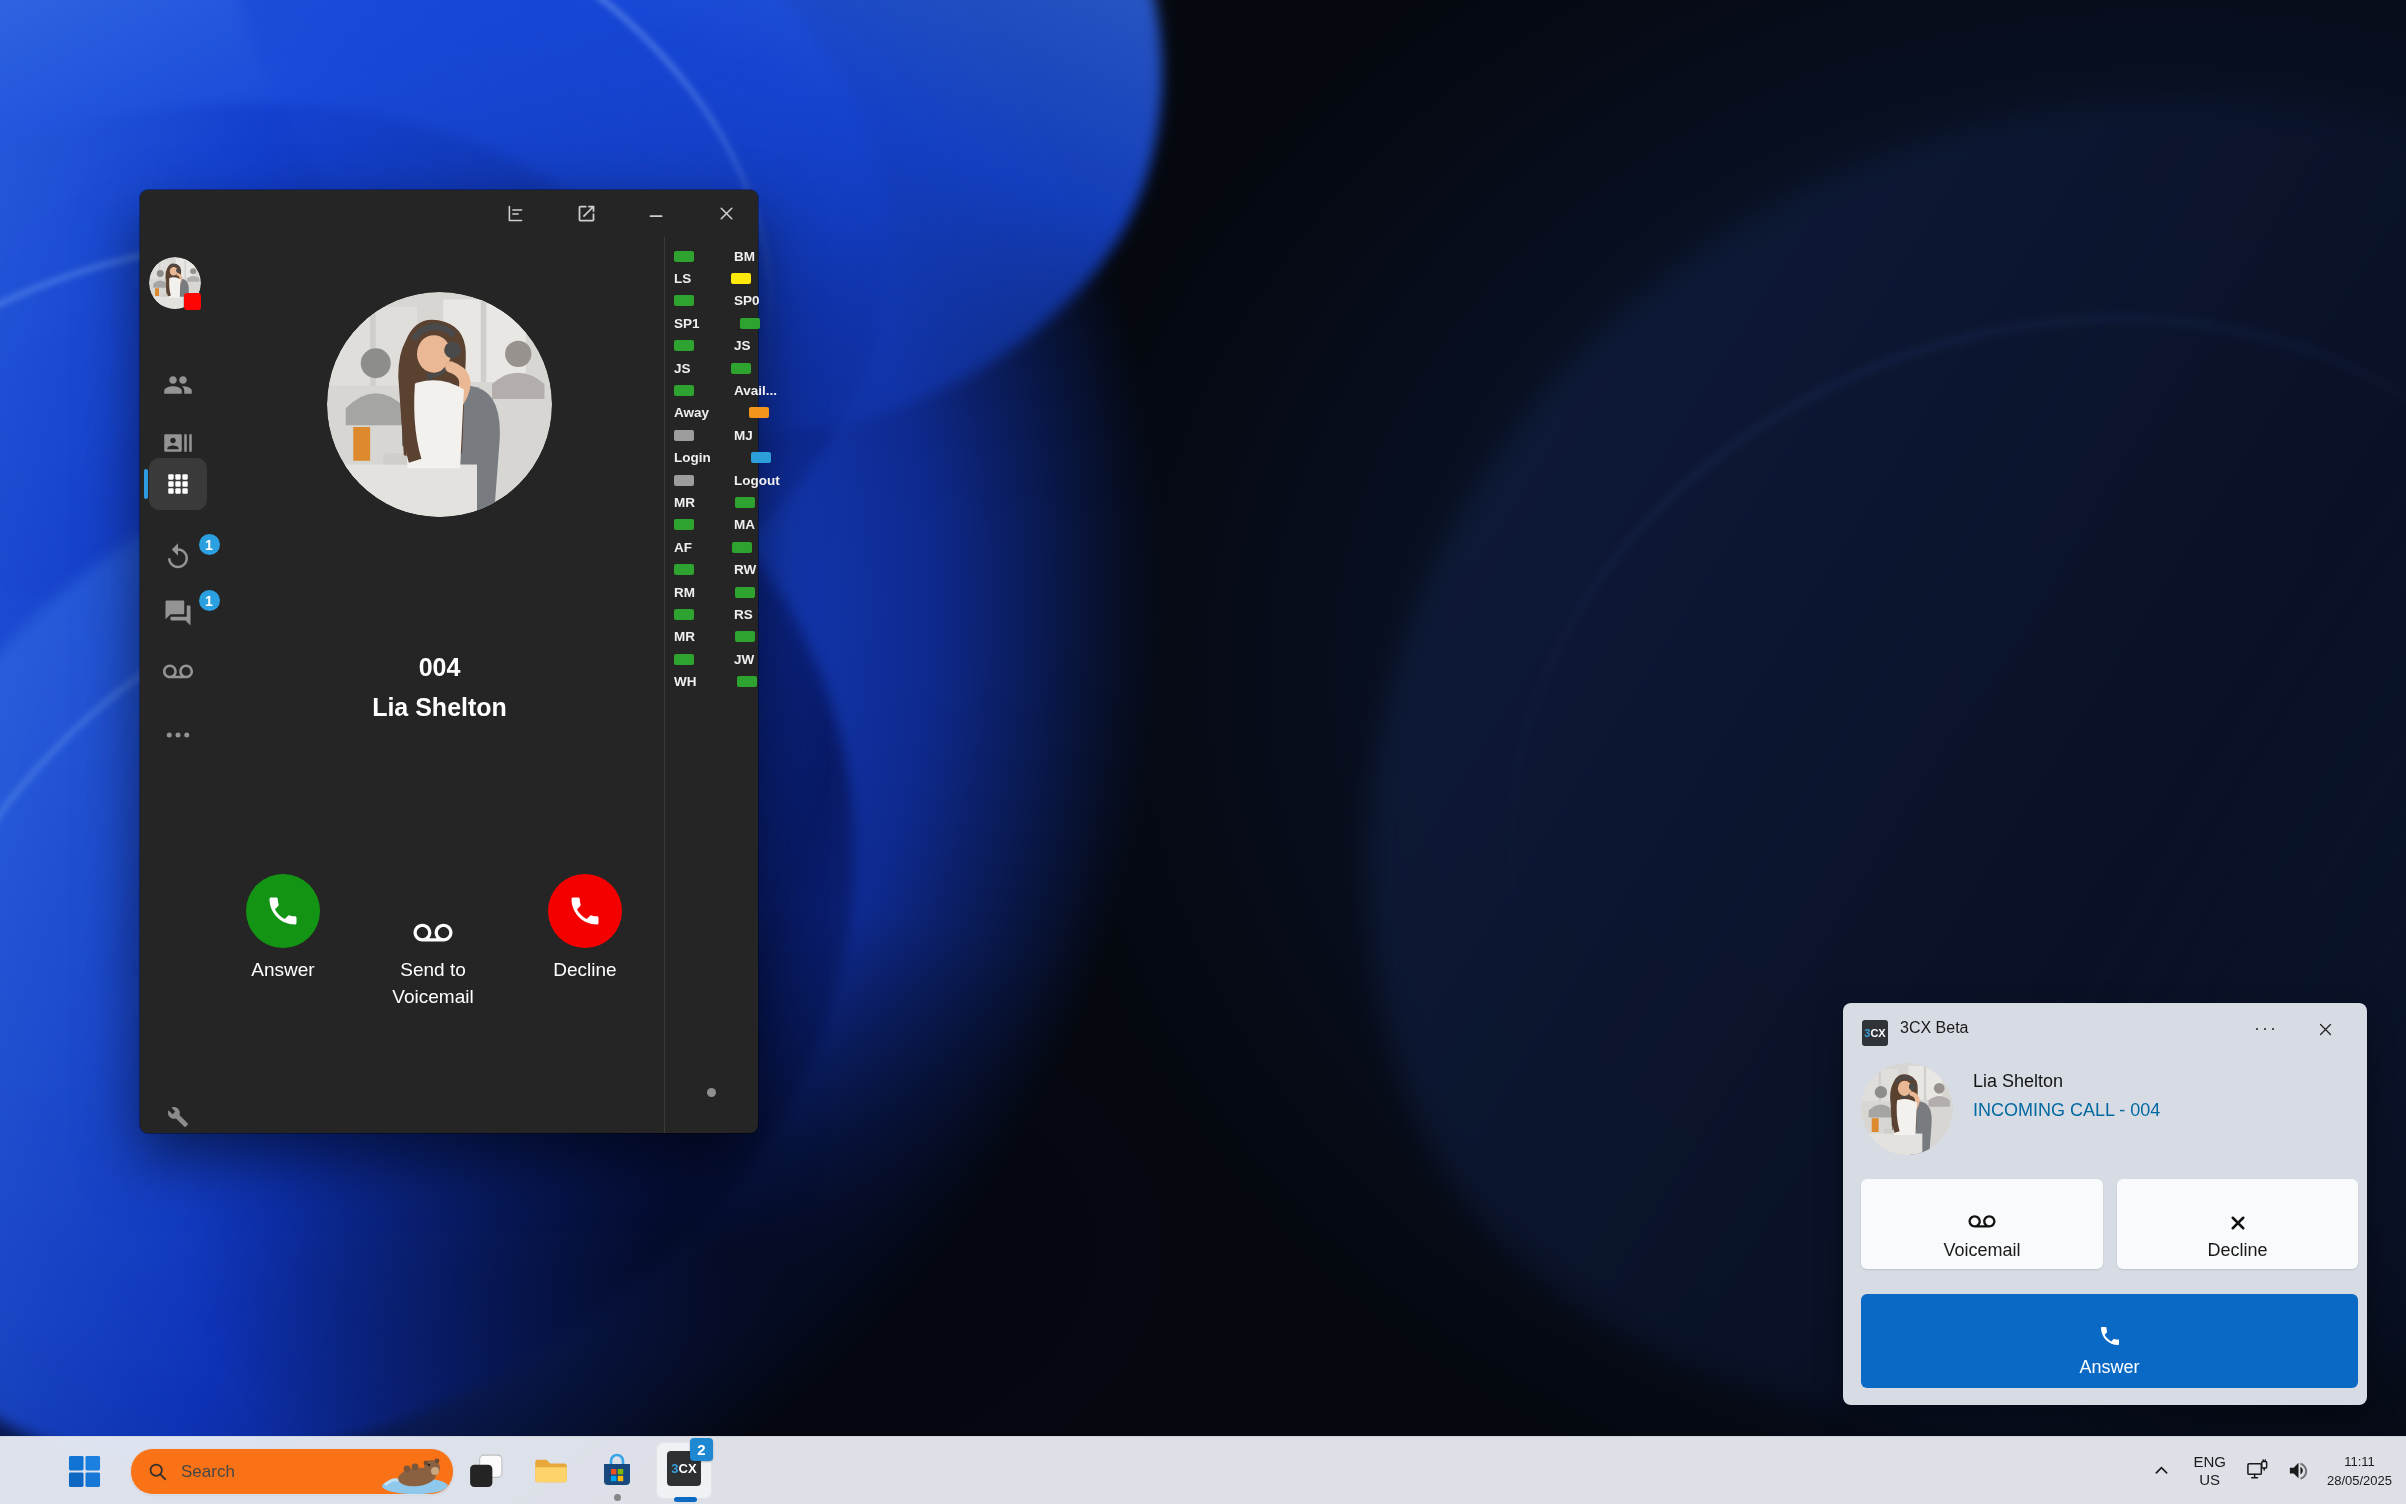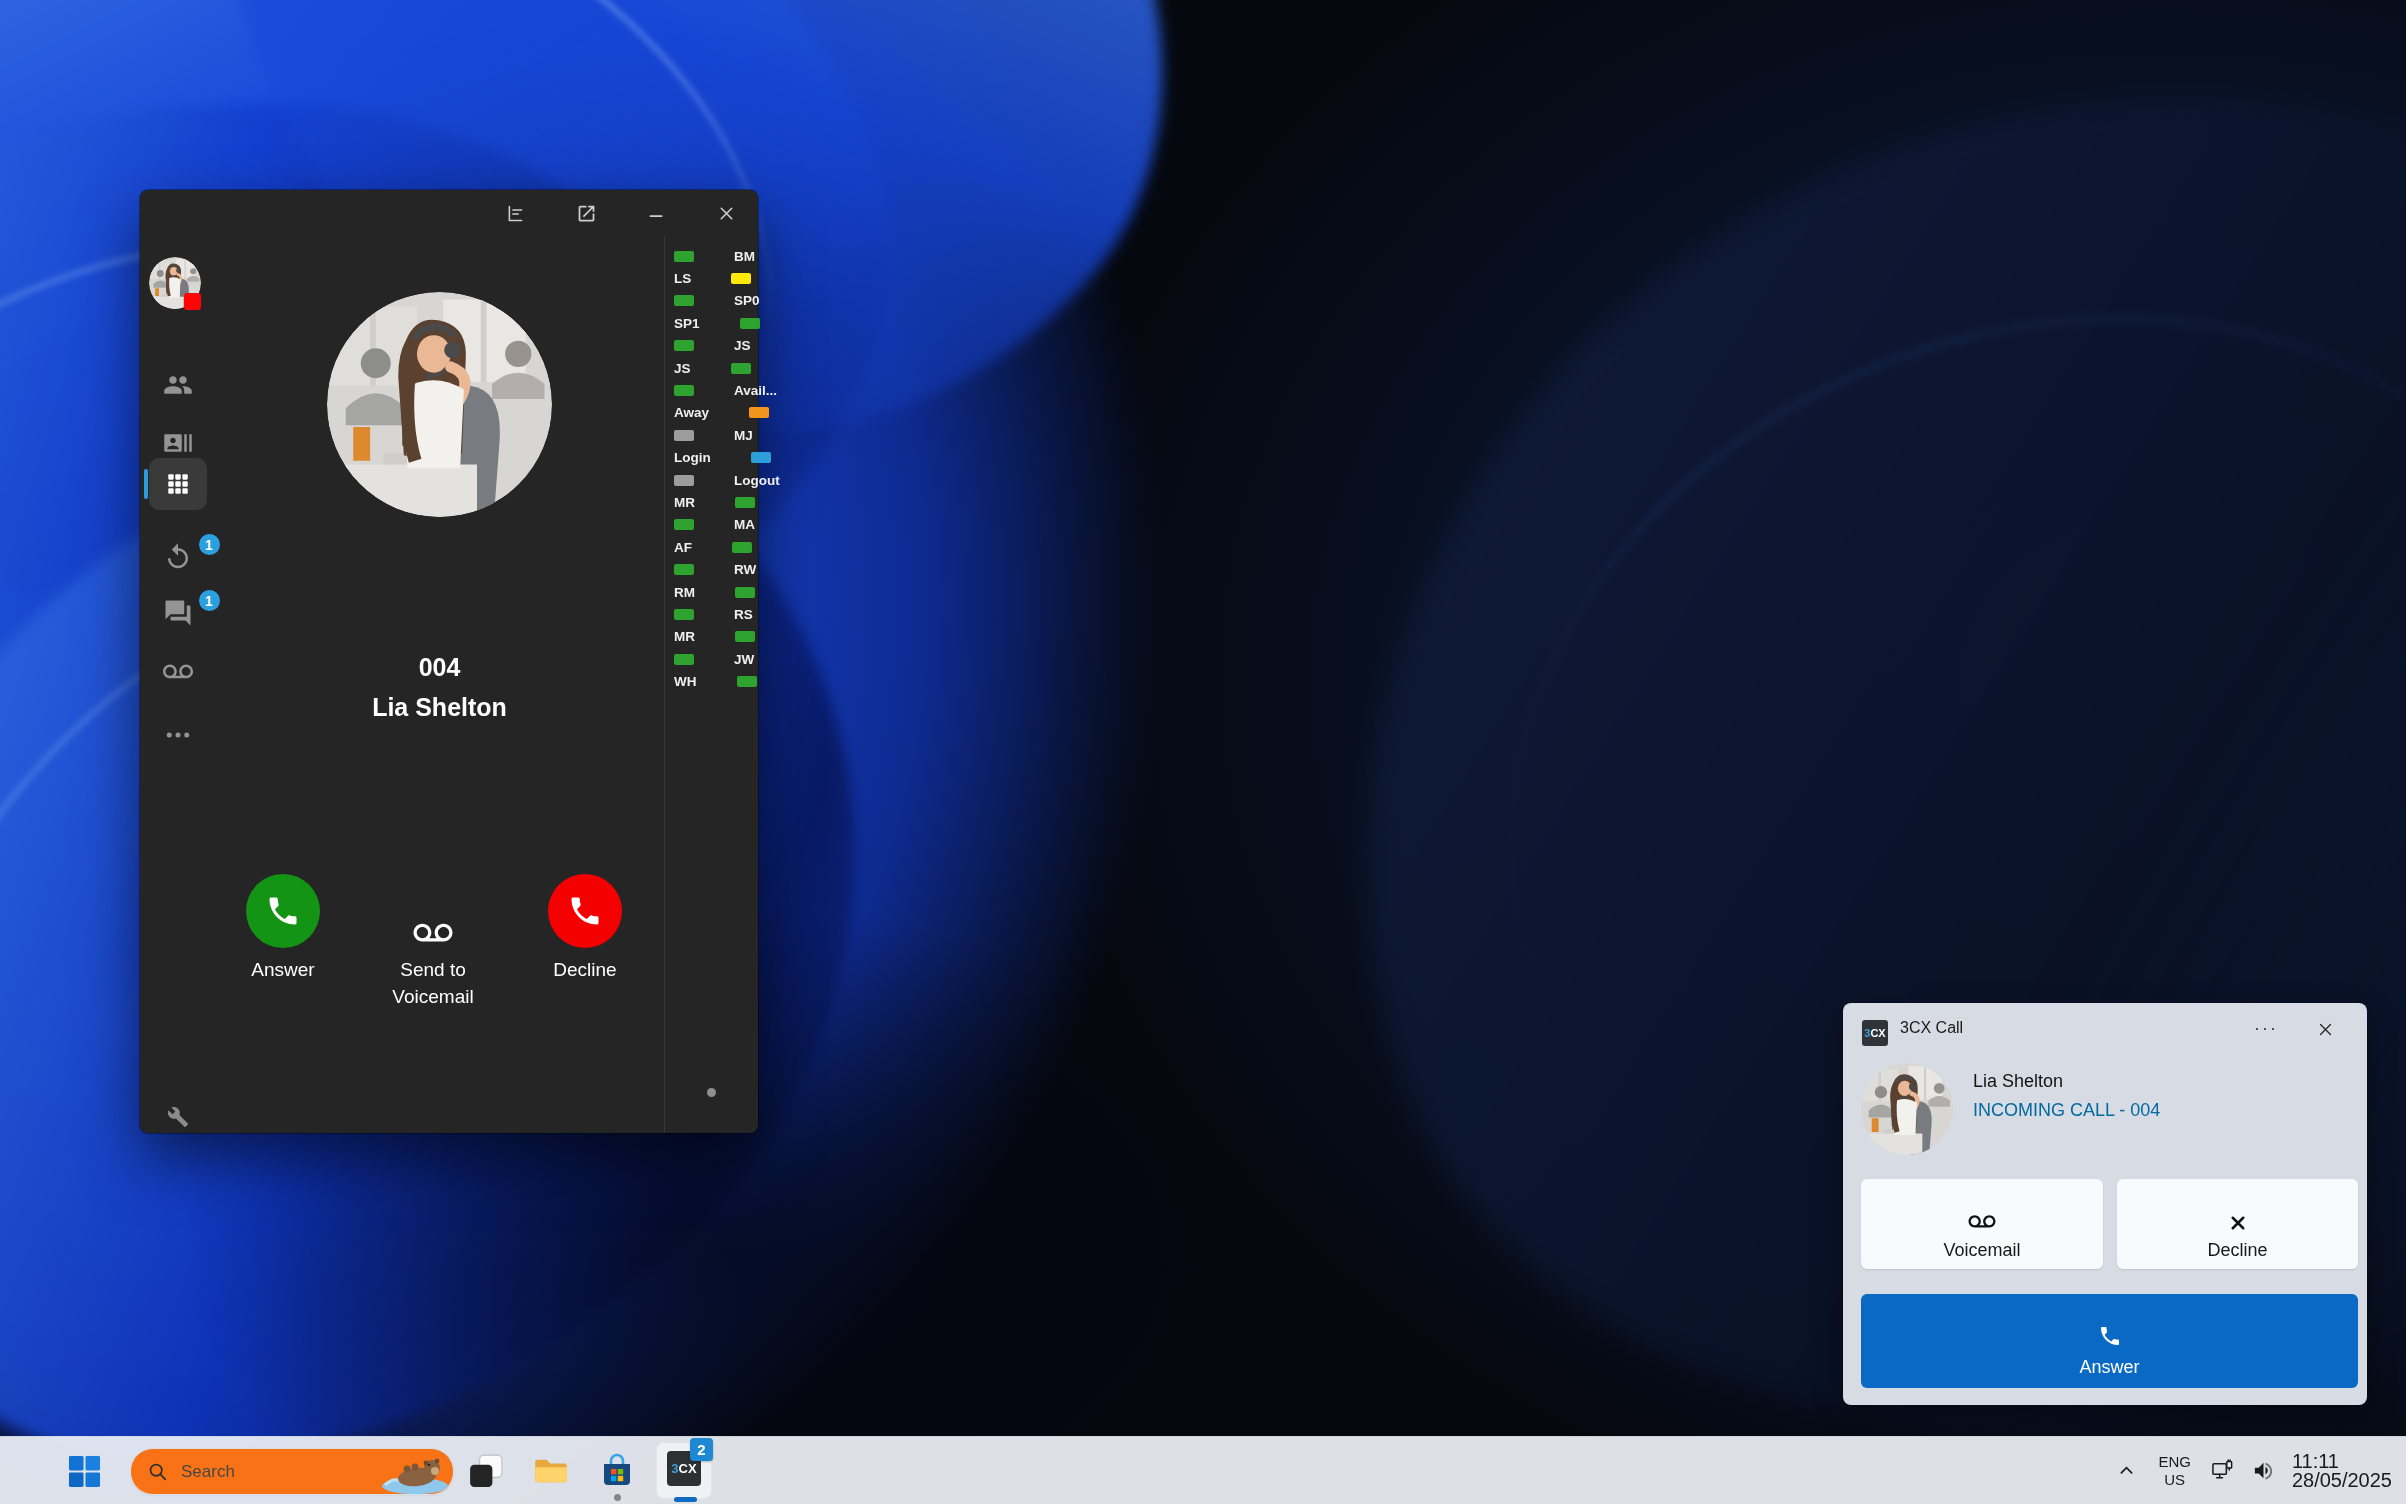--- a/index.html
+++ b/index.html
@@ -128,21 +128,21 @@
   .cx-tile .cx-app .cx3{color:#3aa0dc;}
   .cx-badge{position:absolute;left:34px;top:-4px;width:23px;height:23px;background:#1e88d2;border-radius:4px;color:#fff;
       font-size:15px;font-weight:700;display:flex;align-items:center;justify-content:center;box-shadow:0 1px 2px rgba(0,0,0,.25);}
   .cx-underline{position:absolute;left:18px;top:55px;width:23px;height:5px;border-radius:3px;background:#0b6bc3;}
   .tray{position:absolute;right:12px;top:0;height:67px;display:flex;align-items:center;gap:15px;color:#1b1b1b;}
   .tray .t-chevron{width:26px;height:26px;display:flex;align-items:center;justify-content:center;cursor:pointer;}
   .tray .t-chevron svg{width:15px;height:15px;}
   .t-lang{text-align:center;font-size:15px;line-height:18px;cursor:pointer;padding:0 4px;}
   .t-ico{width:26px;height:26px;display:flex;align-items:center;justify-content:center;cursor:pointer;}
   .t-ico svg{width:23px;height:23px;}
-  .t-clock{text-align:left;font-size:20px;line-height:19px;cursor:pointer;padding-right:2px;}
+  .t-clock{text-align:center;font-size:13px;line-height:19px;cursor:pointer;padding-right:2px;}
 </style>
 </head>
 <body>
 
 <div class="desktop">
 
   <div class="wp">
     <div class="layer l1"></div>
     <div class="petal p5"></div>
     <div class="petal p1"></div>
@@ -435,21 +435,21 @@
       <div class="page-dot"></div>
     </div>
   </div>
 
   <div class="toast">
     <div class="toast-header">
       <span class="cx-logo">
           <span class="cx3">3</span>
           <span>CX</span>
         </span>
-      <span class="toast-title">3CX Call</span>
+      <span class="toast-title">3CX Beta</span>
       <button class="toast-more">···</button>
       <button class="toast-close">
         <svg viewBox="0 0 24 24" fill="none" stroke="currentColor" stroke-width="1.8" stroke-linecap="round">
             <path d="M5 5l14 14M19 5L5 19"></path>
           </svg>
       </button>
     </div>
     <div class="toast-avatar photo-slot">
   <svg viewBox="0 0 120 120" preserveAspectRatio="xMidYMid slice">
     <defs>

